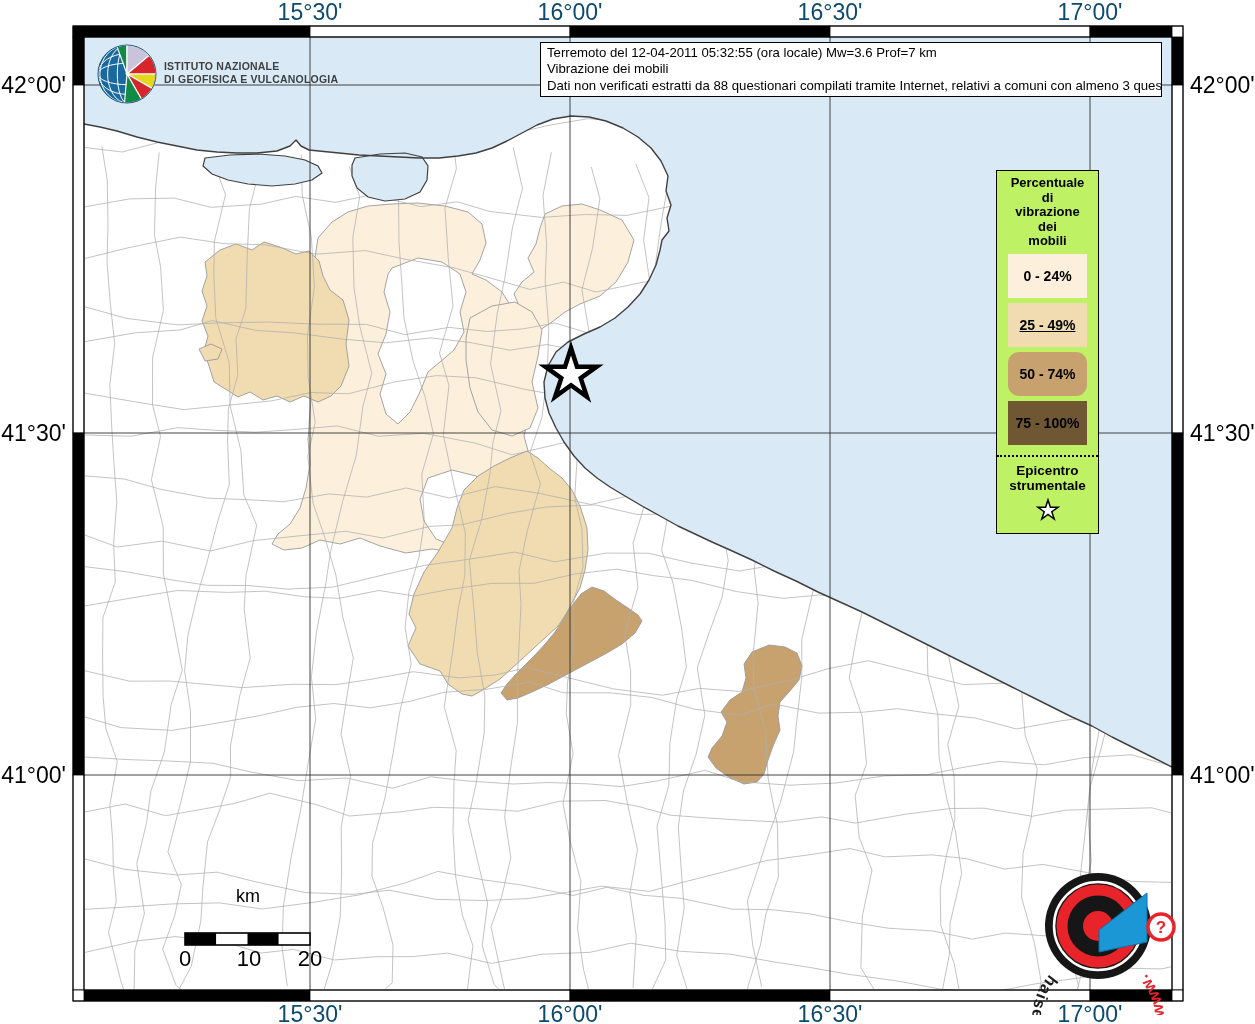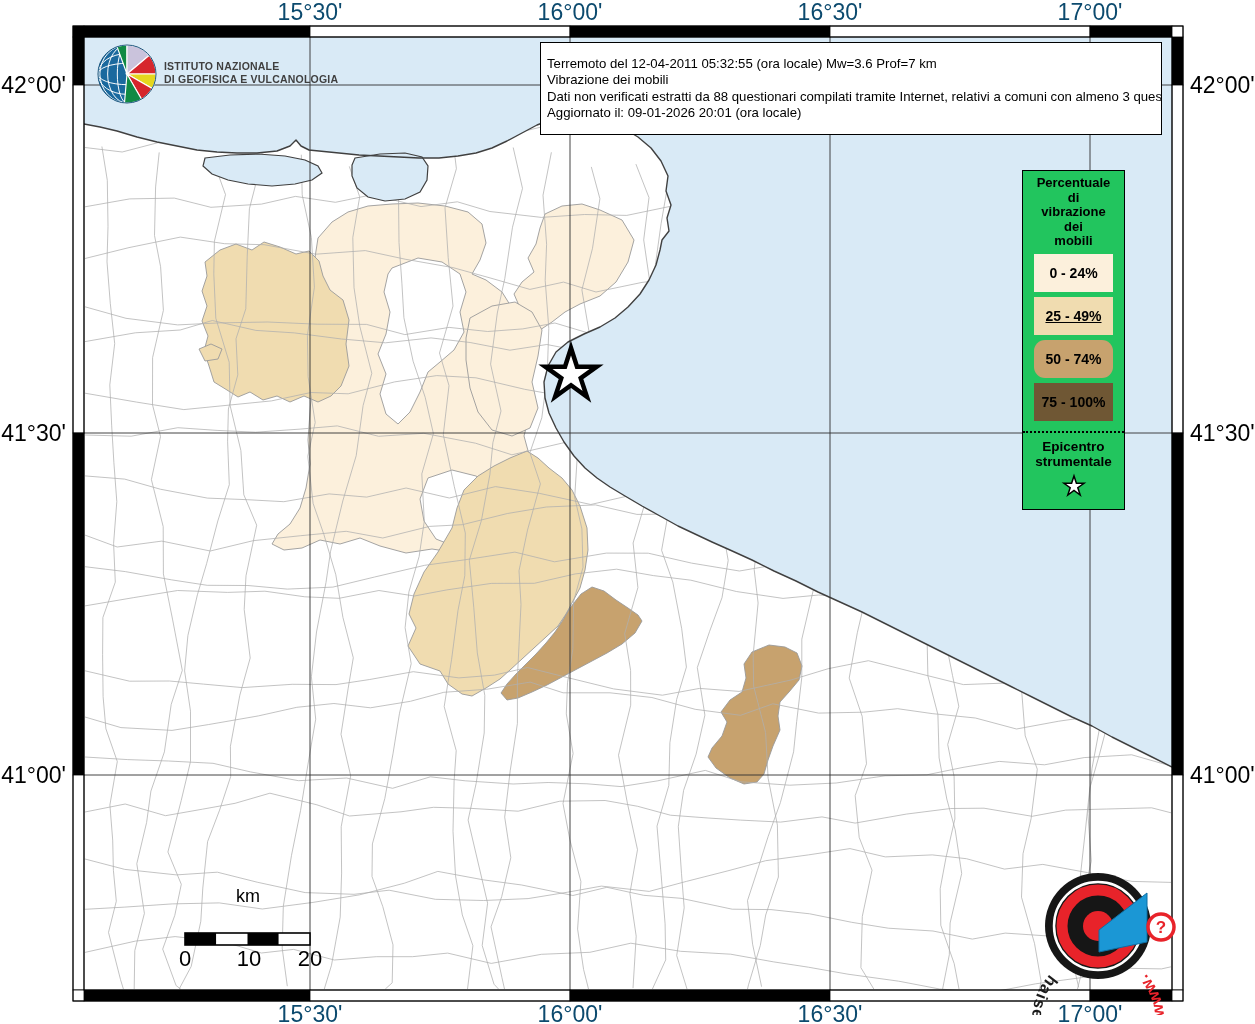--- a/index.html
+++ b/index.html
@@ -3,26 +3,26 @@
 <meta charset="utf-8">
 <style>
   html,body{margin:0;padding:0;background:#fff;}
   .stage{position:relative;width:1255px;height:1024px;background:#fff;overflow:hidden;
          font-family:"Liberation Sans","DejaVu Sans",sans-serif;}
   svg text{font-family:"Liberation Sans","DejaVu Sans",sans-serif;}
   .abs{position:absolute;}
   .axt{position:absolute;width:140px;text-align:center;font-size:23px;color:#0c4a6e;}
   .axl{position:absolute;font-size:23px;color:#000;}
   .titlebox{position:absolute;left:540px;top:42px;width:622px;background:#fff;
-            border:1px solid #000;padding:13px 6px;font-size:13.2px;line-height:16.3px;color:#000;
+            border:1px solid #000;padding:2px 6px;font-size:13.2px;line-height:16.3px;color:#000;
             box-sizing:border-box;white-space:nowrap;overflow:hidden;}
-  .legend{position:absolute;left:1022px;top:170px;width:103px;background:#22c55e;
+  .legend{position:absolute;left:996px;top:170px;width:103px;background:#bef264;
           border:1.5px solid #000;box-sizing:border-box;padding:5px 0 6px 0;text-align:center;}
   .legend-title div{font-size:13px;line-height:14.5px;font-weight:bold;color:#000;}
-  .lswatch{width:79px;height:38px;margin:5px auto 0 auto;display:flex;align-items:center;justify-content:center;}
+  .lswatch{width:79px;height:44px;margin:5px auto 0 auto;display:flex;align-items:center;justify-content:center;}
   .lswatch span{font-size:14px;font-weight:bold;color:#000;white-space:nowrap;}
   .ldiv{border-top:2px dotted #000;margin:10px 0 6px 0;}
   .lepi div{font-size:13.5px;line-height:15.5px;font-weight:bold;color:#000;}
   .ingv-text{position:absolute;left:164px;top:60px;font-size:10.5px;font-weight:bold;
              color:#3f3f3f;line-height:13px;letter-spacing:0.2px;white-space:nowrap;}
   .kmlabel{position:absolute;left:180px;top:886px;width:136px;text-align:center;font-size:18px;color:#000;}
   .sbtick{position:absolute;top:946px;width:60px;text-align:center;font-size:22px;color:#000;}
 </style>
 </head>
 <body>
@@ -157,21 +157,20 @@
   </svg>
   <div class="ingv-text">
     <div>ISTITUTO NAZIONALE</div>
     <div>DI GEOFISICA E VULCANOLOGIA</div>
   </div>
 
   <div class="titlebox">
     <div>Terremoto del 12-04-2011 05:32:55 (ora locale) Mw=3.6 Prof=7 km</div>
     <div>Vibrazione dei mobili</div>
     <div>Dati non verificati estratti da 88 questionari compilati tramite Internet, relativi a comuni con almeno 3 questionari.</div>
-    <div>Aggiornato il: 09-01-2026 20:01 (ora locale)</div>
   </div>
 
   <div class="legend">
     <div class="legend-title">
       <div>Percentuale</div>
       <div>di</div>
       <div>vibrazione</div>
       <div>dei</div>
       <div>mobili</div>
     </div>

